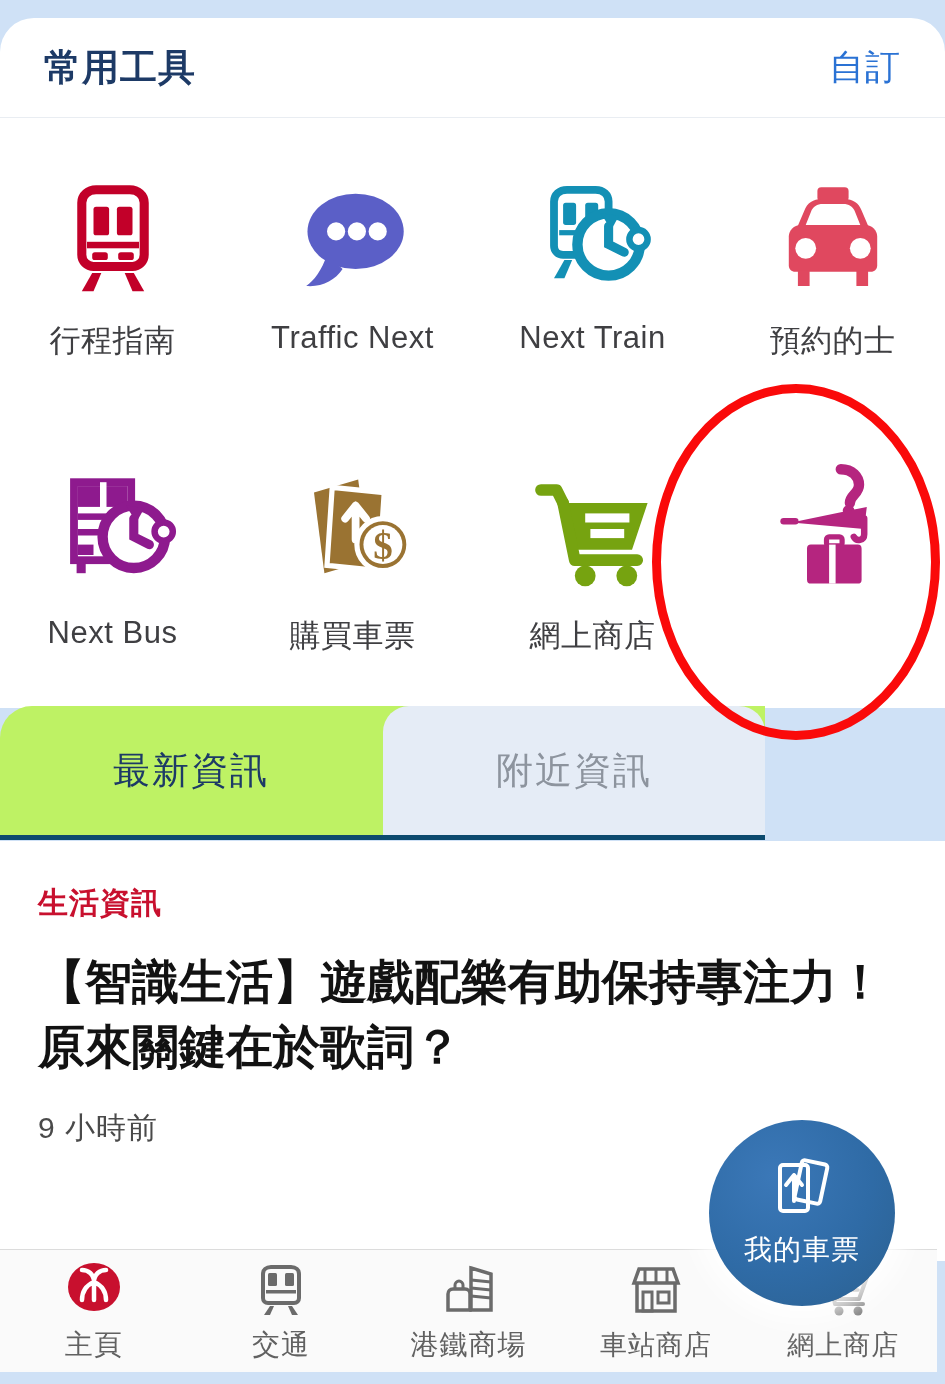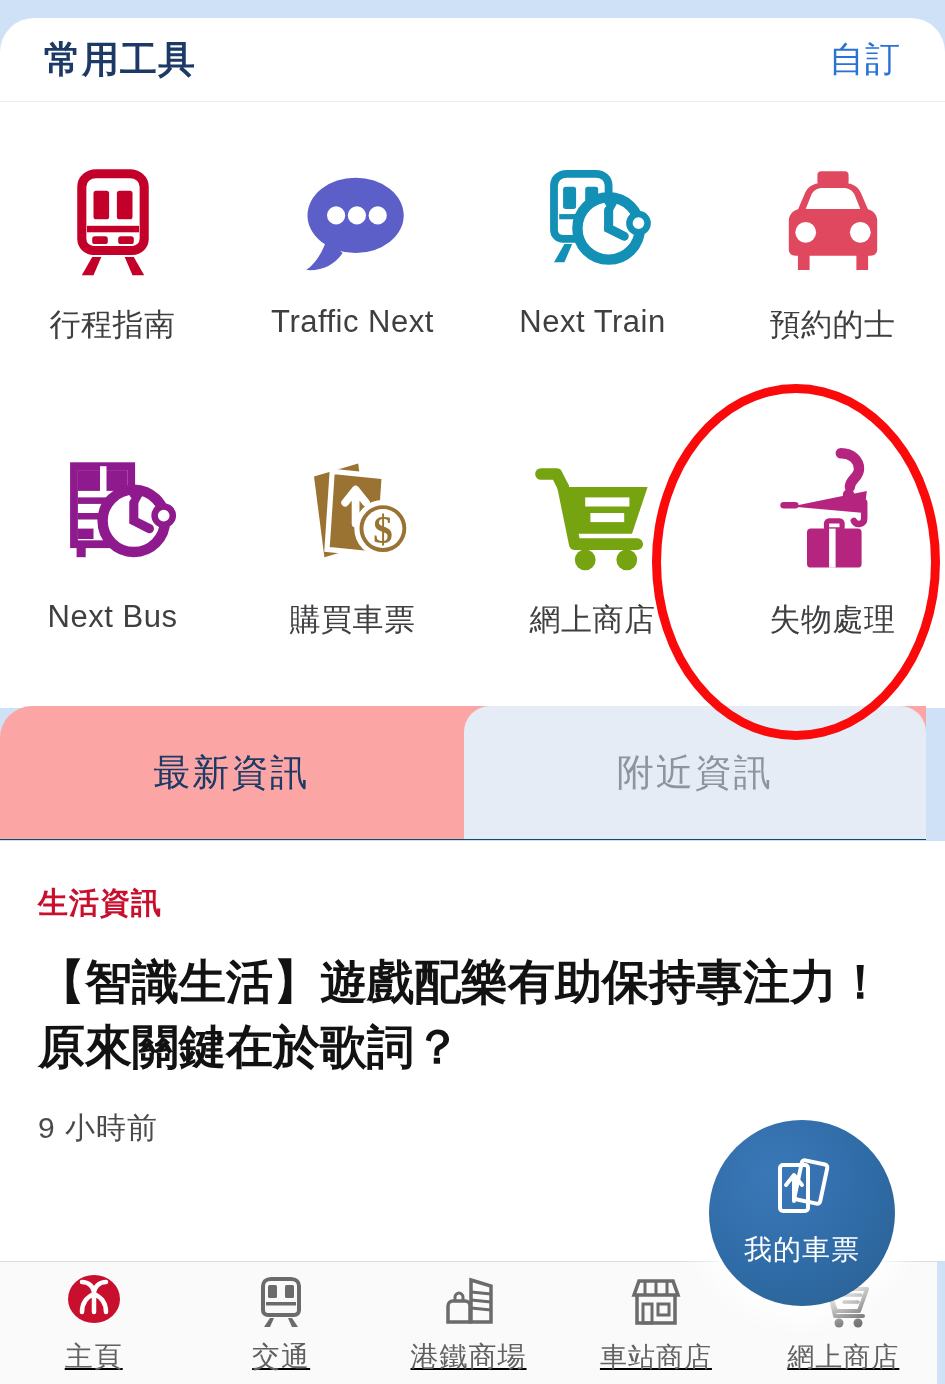--- a/index.html
+++ b/index.html
@@ -21,21 +21,21 @@
   .tools-card {
     position: absolute;
     left: 0; top: 18px;
     width: 945px;
     height: 690px;
     background: #ffffff;
     border-radius: 34px 34px 0 0;
   }
   .tools-header {
     position: relative;
-    height: 84px;
+    height: 100px;
     border-bottom: 1px solid #e9edf2;
     display: flex;
     align-items: center;
     justify-content: space-between;
     padding: 0 44px 0 44px;
   }
   .tools-title {
     font-size: 37px;
     font-weight: bold;
     color: #1d3a66;
@@ -83,24 +83,24 @@
     border: 9px solid #fa0a0a;
     border-radius: 50%;
     pointer-events: none;
     z-index: 40;
   }
 
   
   .tabs-card {
     position: absolute;
     left: 0; top: 706px;
-    width: 926px; height: 134px;
-    background: #fca5a5;
+    width: 765px; height: 134px;
+    background: #bef264;
     border-radius: 32px 0 0 0;
-    border-bottom: 1px solid #0c4a6e;
+    border-bottom: 5px solid #0c4a6e;
     display: flex;
   }
   .tab {
     flex: 1;
     display: flex; align-items: center; justify-content: center;
     font-size: 37px;
     letter-spacing: 2px;
   }
   .tab.active { color: #1d3a66; background: transparent; }
   .tab.inactive {
@@ -165,28 +165,27 @@
   .fab-label {
     margin-top: 8px;
     font-size: 28px;
     color: #ffffff;
     letter-spacing: 1px;
   }
 
   
   .bottom-nav {
     position: absolute;
-    left: 0; bottom: 0;
+    left: 0; bottom: 12px;
     width: 937px; height: 123px;
     background: #fafafa;
     border-top: 1px solid #dcdcdc;
     display: flex;
     align-items: center;
     z-index: 20;
-    text-decoration: underline;
   }
   .nav-item {
     flex: 1;
     display: flex; flex-direction: column;
     align-items: center; justify-content: center;
     height: 100%;
   }
   .nav-icon { height: 62px; display: flex; align-items: center; justify-content: center; }
   .nav-icon svg { width: 60px; height: 58px; display: block; }
   .nav-label {
@@ -329,21 +328,20 @@
             <path d="M56 4 c9 0 14 6 14 12 0 7-7 8-7 14" stroke="#b5257f" stroke-width="8" stroke-linecap="round"></path>
             <circle cx="62" cy="36" r="4.5" fill="#b5257f"></circle>
             <path d="M18 45 L76 33 L74 50 z" fill="#b5257f"></path>
             <path d="M12 44 h9" stroke="#b5257f" stroke-width="5" stroke-linecap="round"></path>
             <path d="M74 42 v12 c0 5-6 6-8 2" stroke="#b5257f" stroke-width="5" fill="none" stroke-linecap="round"></path>
             <rect x="45" y="56" width="12" height="7" rx="2" stroke="#b5257f" stroke-width="4" fill="none"></rect>
             <rect x="30" y="62" width="42" height="30" rx="3" fill="#b5257f"></rect>
             <rect x="47" y="62" width="5" height="30" fill="#fff"></rect>
           </svg>
         </span>
-        <span class="tool-label">失物處理</span>
       </div>
 
     </div>
   </div>
 
   <div class="annot-ellipse"></div>
 
   <div class="tabs-card">
     <div class="tab active">最新資訊</div>
     <div class="tab inactive">附近資訊</div>

